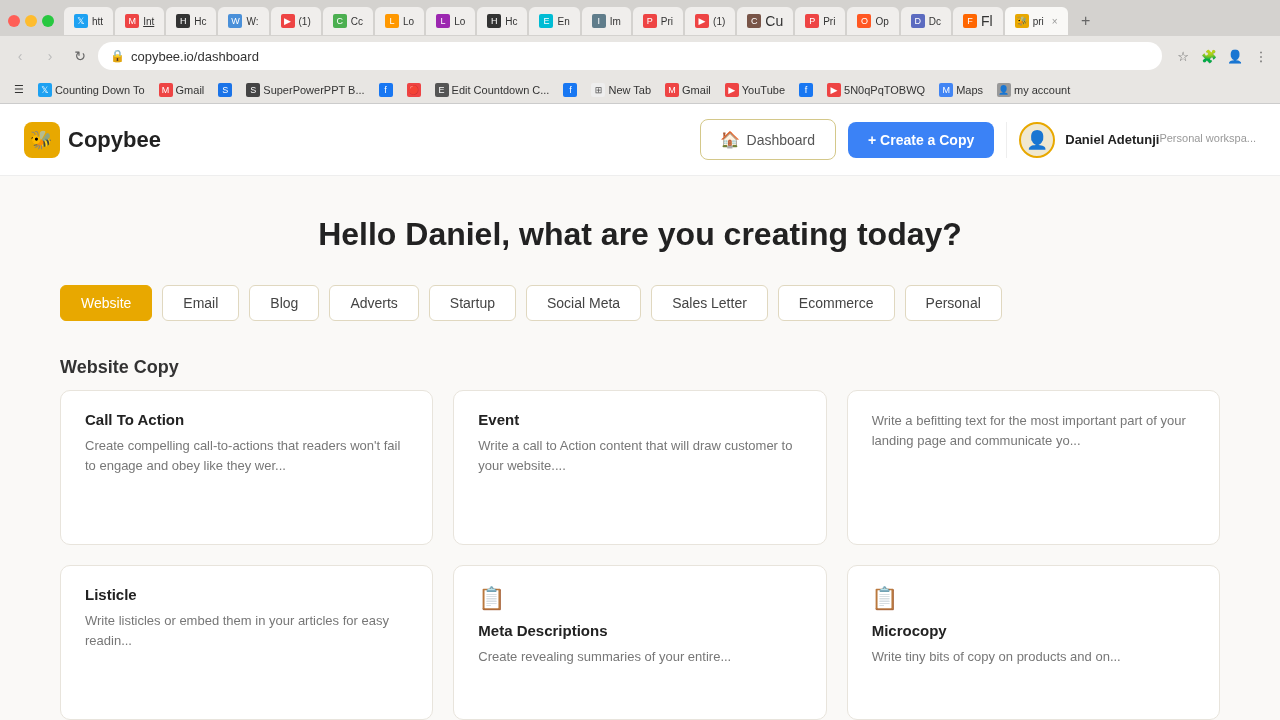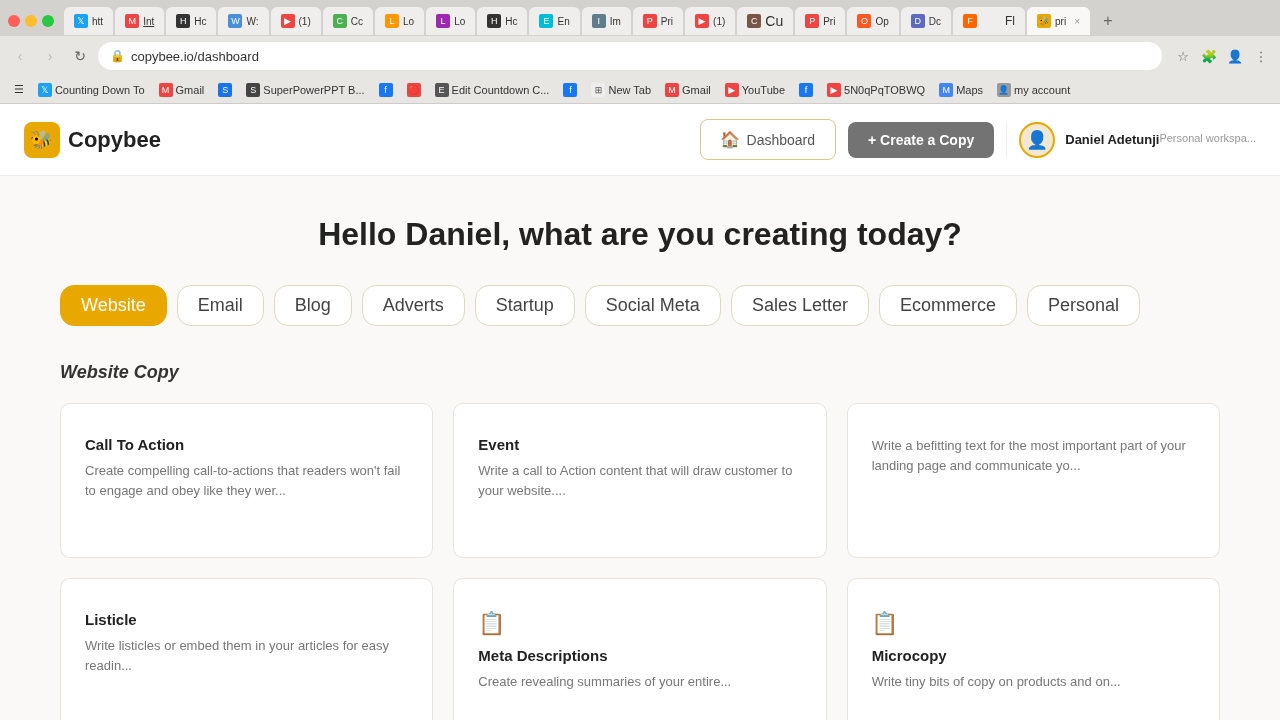--- a/index.html
+++ b/index.html
@@ -33,42 +33,42 @@
     .app { background: #faf9f7; min-height: 584px; }
 
     
     .app-header { display: flex; align-items: center; padding: 0 24px; height: 72px; background: white; border-bottom: 1px solid #eee; }
     .logo { display: flex; align-items: center; gap: 8px; }
     .logo-icon { width: 36px; height: 36px; background: #e8a800; border-radius: 8px; display: flex; align-items: center; justify-content: center; color: white; font-size: 18px; font-weight: bold; }
     .logo-text { font-size: 22px; font-weight: 700; color: #222; }
     .header-right { margin-left: auto; display: flex; align-items: center; gap: 12px; }
     .dashboard-btn { display: flex; align-items: center; gap: 6px; padding: 10px 20px; border: 1.5px solid #d4c88a; border-radius: 8px; background: white; color: #555; font-size: 14px; font-weight: 500; cursor: pointer; }
     .dashboard-btn .house-icon { font-size: 16px; }
-    .create-btn { display: flex; align-items: center; gap: 6px; padding: 10px 20px; border: none; border-radius: 8px; background: #737373; color: white; font-size: 14px; font-weight: 600; cursor: pointer; }
+    .create-btn { display: flex; align-items: center; gap: 6px; padding: 10px 20px; border: none; border-radius: 8px; background: #3b82f6; color: white; font-size: 14px; font-weight: 600; cursor: pointer; }
     .user-section { display: flex; align-items: center; gap: 10px; padding-left: 12px; border-left: 1px solid #eee; }
     .user-avatar { width: 36px; height: 36px; border-radius: 50%; background: #f0e8d0; border: 2px solid #e8a800; display: flex; align-items: center; justify-content: center; color: #888; font-size: 18px; }
     .user-info { display: flex; flex-direction: row; }
     .user-name { font-size: 13px; font-weight: 600; color: #222; }
     .user-workspace { font-size: 11px; color: #999; }
 
     
     .main { padding: 40px 60px; }
     .greeting { text-align: center; font-size: 32px; font-weight: 600; color: #222; margin-bottom: 32px; }
 
     
     .category-tabs { display: flex; gap: 10px; margin-bottom: 36px; flex-wrap: wrap; }
-    .cat-tab { padding: 9px 20px; border-radius: 14px; font-size: 18px; font-weight: 500; cursor: pointer; border: 1.5px solid #e0d8c0; background: white; color: #444; }
+    .cat-tab { padding: 9px 20px; border-radius: 6px; font-size: 14px; font-weight: 500; cursor: pointer; border: 1.5px solid #e0d8c0; background: white; color: #444; }
     .cat-tab.active { background: #e8a800; color: white; border-color: #e8a800; }
 
     
-    .section-title { font-size: 18px; font-weight: 600; color: #333; margin-bottom: 20px; font-style: italic; }
+    .section-title { font-size: 18px; font-weight: 600; color: #333; margin-bottom: 12px; }
 
     
     .cards-grid { display: grid; grid-template-columns: repeat(3, 1fr); gap: 20px; }
-    .card { background: white; border: 1.5px solid #e8e4dc; border-radius: 10px; padding: 32px 24px; cursor: pointer; transition: box-shadow 0.15s; min-height: 155px; }
+    .card { background: white; border: 1.5px solid #e8e4dc; border-radius: 10px; padding: 20px 24px; cursor: pointer; transition: box-shadow 0.15s; min-height: 155px; }
     .card-icon { font-size: 22px; margin-bottom: 10px; color: #e8a800; }
     .card-title { font-size: 15px; font-weight: 600; color: #222; margin-bottom: 8px; }
     .card-desc { font-size: 13px; color: #777; line-height: 1.5; }
 
     
     .cards-grid-bottom { display: grid; grid-template-columns: repeat(3, 1fr); gap: 20px; margin-top: 20px; }
   </style>
 </head>
 <body>
 
@@ -145,21 +145,21 @@
     <div class="tab">
       <div class="tab-icon" style="background:#FF5722;">O</div>
       <span style="font-size:10px;">Op</span>
     </div>
     <div class="tab">
       <div class="tab-icon" style="background:#5C6BC0;">D</div>
       <span style="font-size:10px;">Dc</span>
     </div>
     <div class="tab">
       <div class="tab-icon" style="background:#f60;">F</div>
-      <span style="font-size:12px;margin-left:24px;">Fl</span>
+      <span style="font-size:14px;">Fl</span>
     </div>
     <div class="tab active">
       <div class="tab-icon" style="background:#e8a800;">🐝</div>
       <span style="font-size:10px;">pri</span>
       <span class="tab-close">×</span>
     </div>
     <div class="tab-add">+</div>
   </div>
 
   <div class="address-bar-row">

